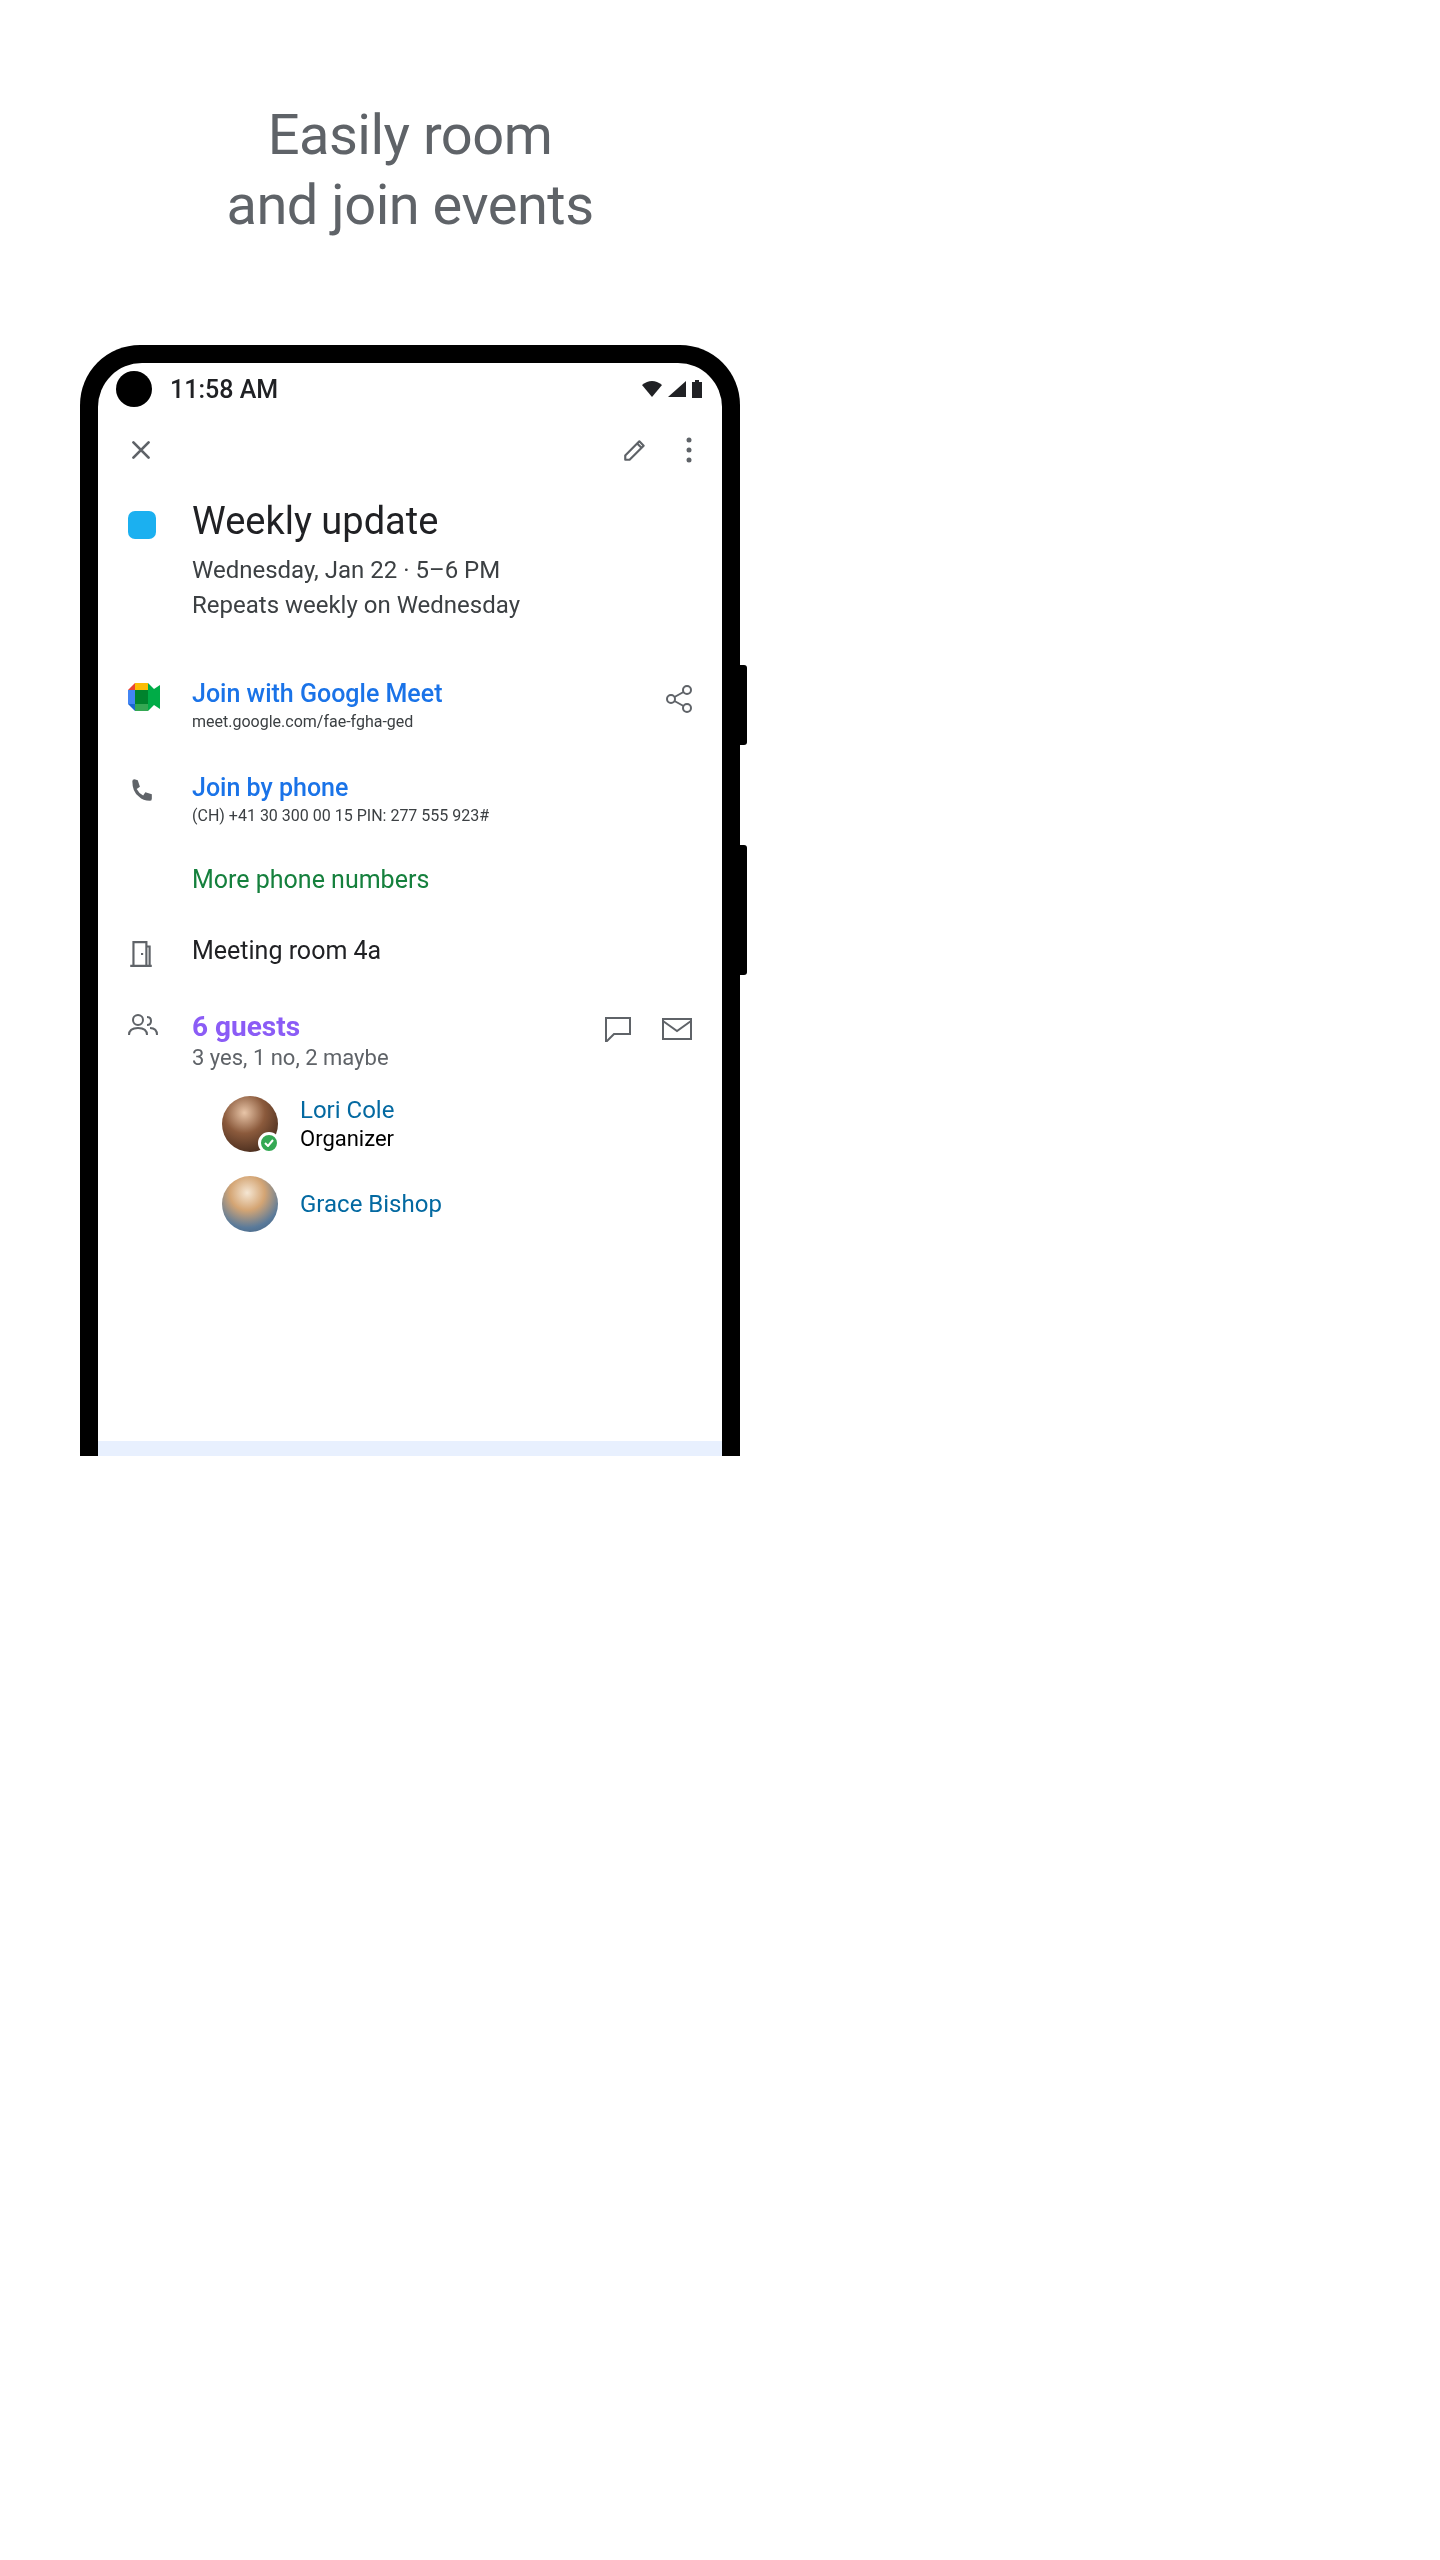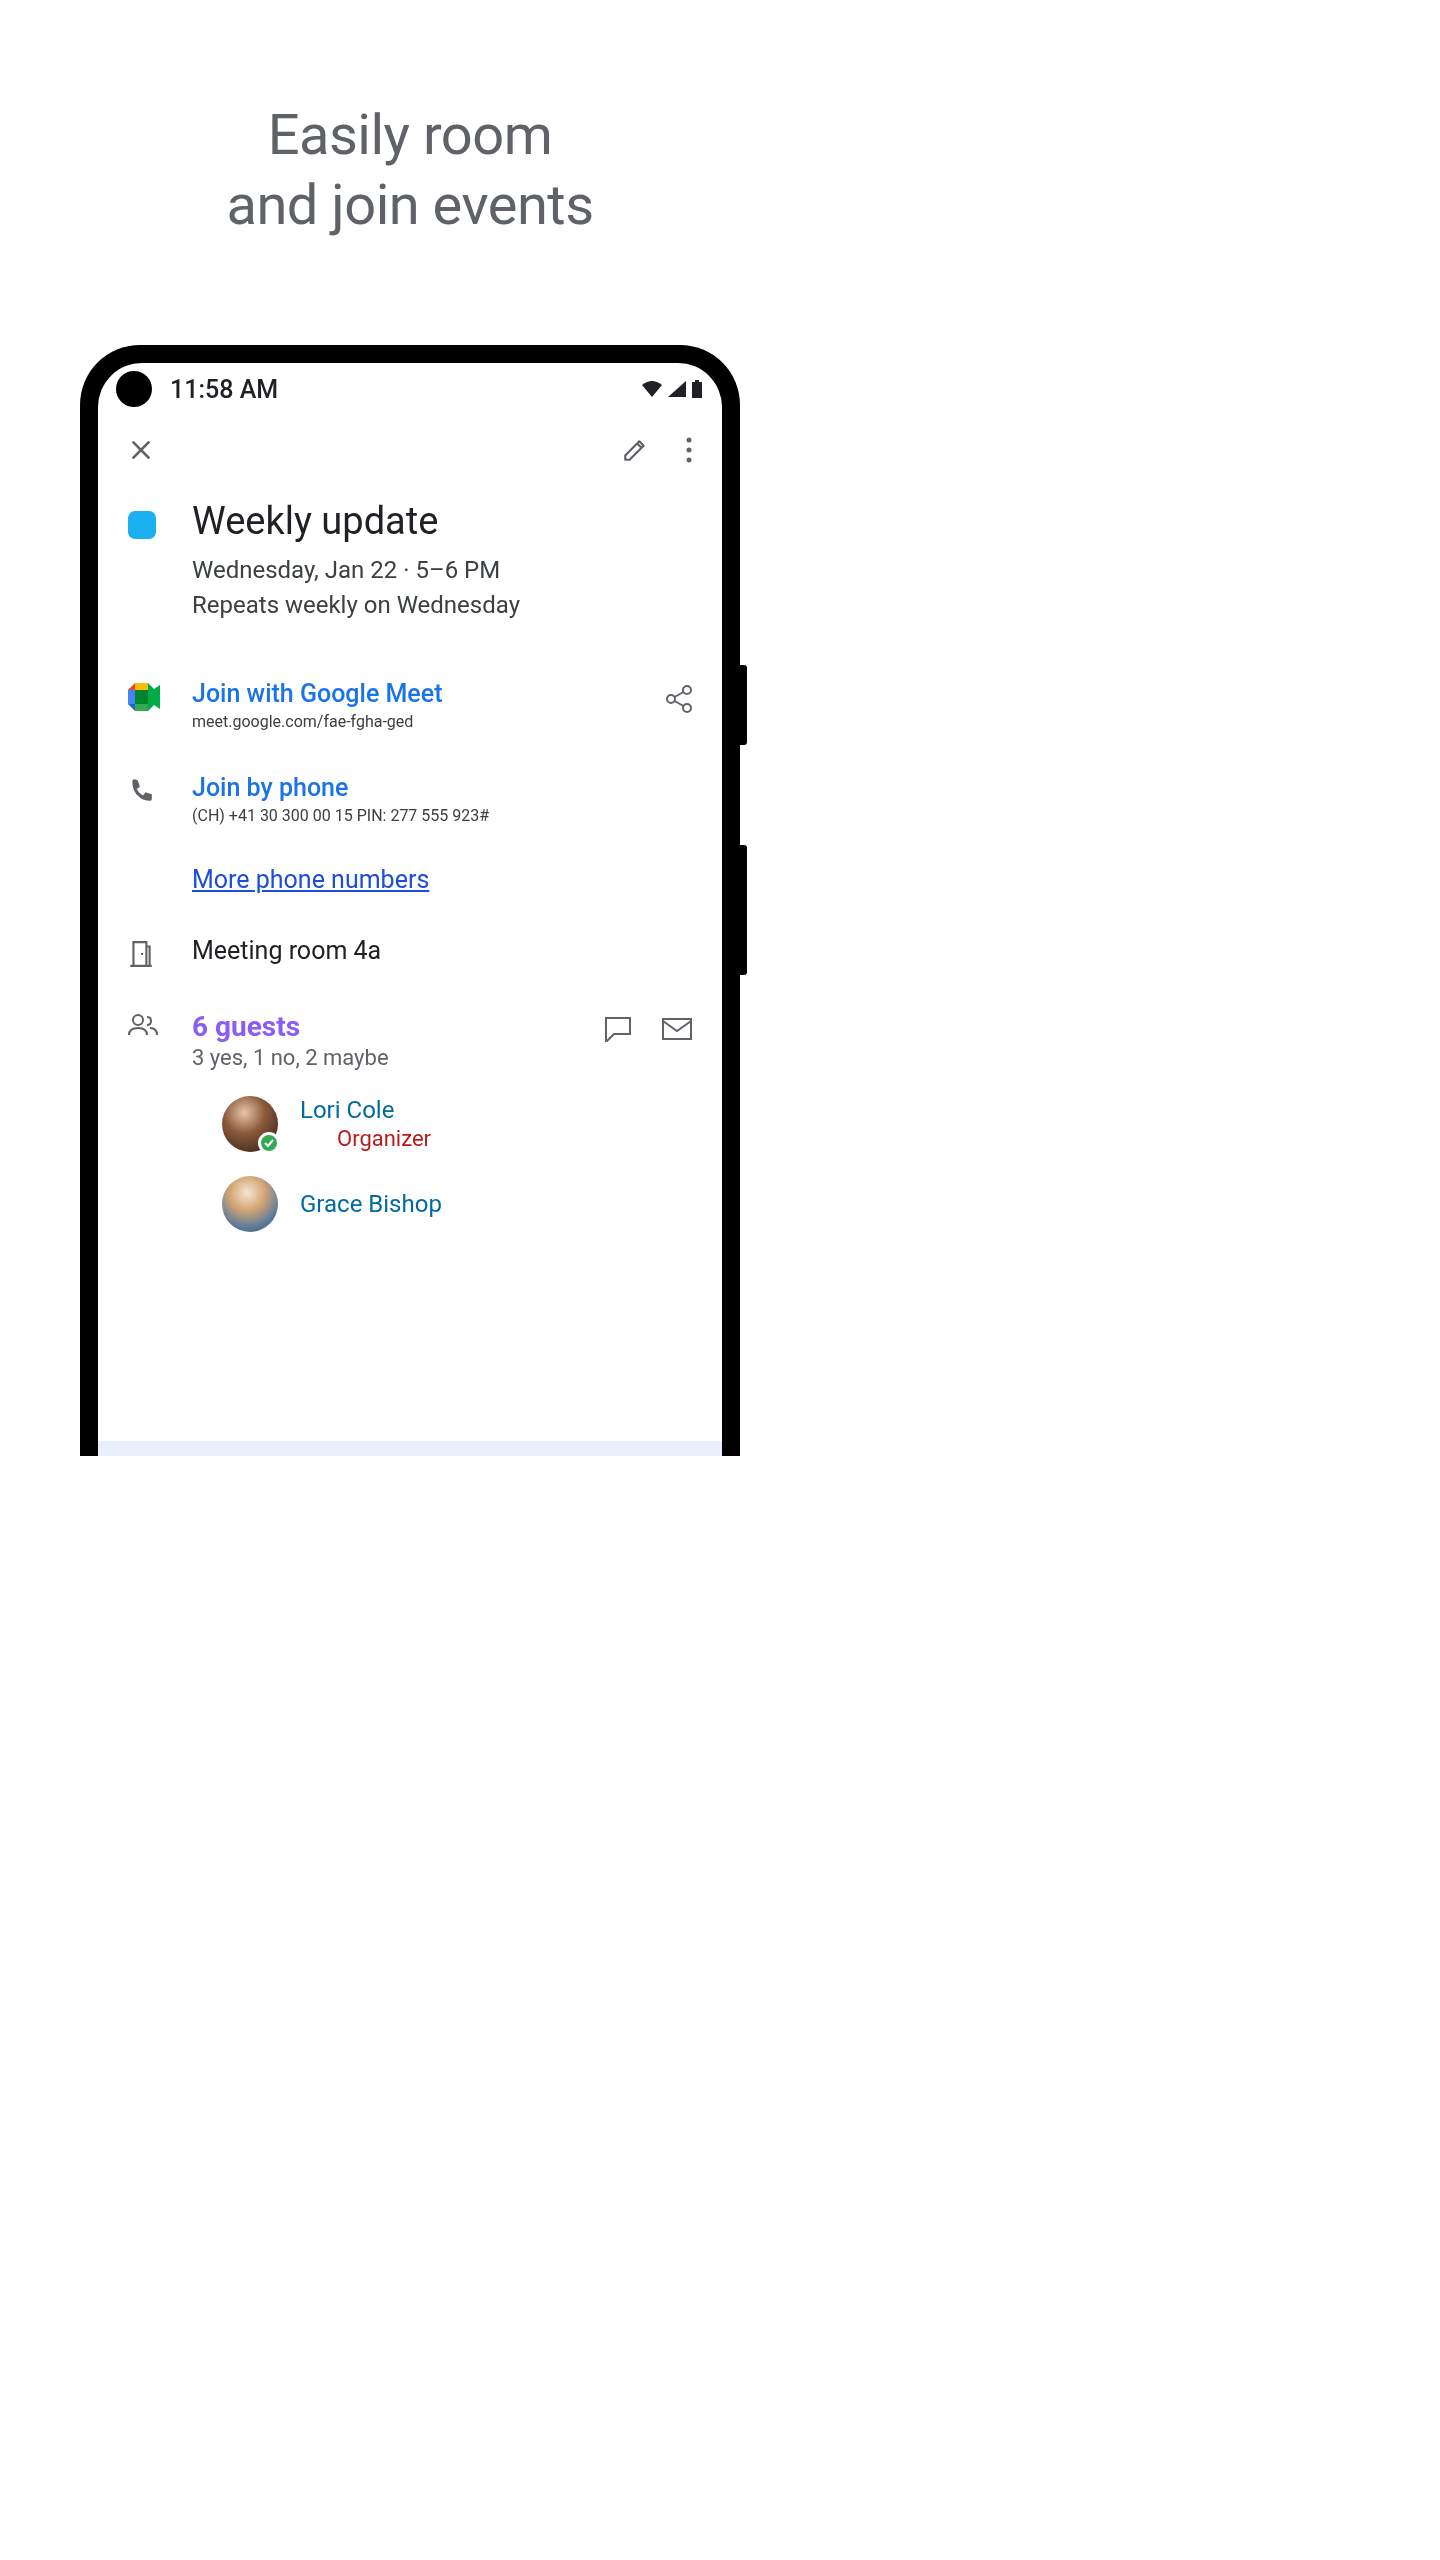--- a/index.html
+++ b/index.html
@@ -114,21 +114,21 @@
   .link-title {
     font-size: 25px;
     font-weight: 500;
     color: #1a73e8;
     margin-bottom: 4px;
   }
   .sub-text {
     font-size: 16px;
     color: #3c4043;
   }
-  .muted-text { font-size: 23px; color: #1d4ed8; text-decoration: underline; }
+  .muted-text { font-size: 23px; color: #15803d; }
   .plain-text { font-size: 25px; color: #202124; }
   .guest-count { font-size: 28px; color: #8b5cf6; font-weight: 700; }
   .guest-sub { font-size: 22px; color: #5f6368; margin-top: 2px; }
   .guest-list { padding-left: 94px; }
   .guest-item {
     display: flex;
     align-items: center;
     gap: 22px;
     padding: 12px 0;
   }
@@ -148,21 +148,21 @@
     width: 22px;
     height: 22px;
     background: #34a853;
     border: 3px solid #fff;
     border-radius: 50%;
     display: flex;
     align-items: center;
     justify-content: center;
   }
   .guest-name { font-size: 24px; color: #0369a1; }
-  .guest-role { font-size: 22px; color: #b91c1c; margin-top: 2px; margin-left: 37px; }
+  .guest-role { font-size: 22px; color: #000000; margin-top: 2px; }
   .rsvp-bar {
     position: absolute;
     bottom: 0;
     left: 0;
     right: 0;
     height: 86px;
     background: #e8f0fe;
     display: flex;
     align-items: center;
     justify-content: center;

